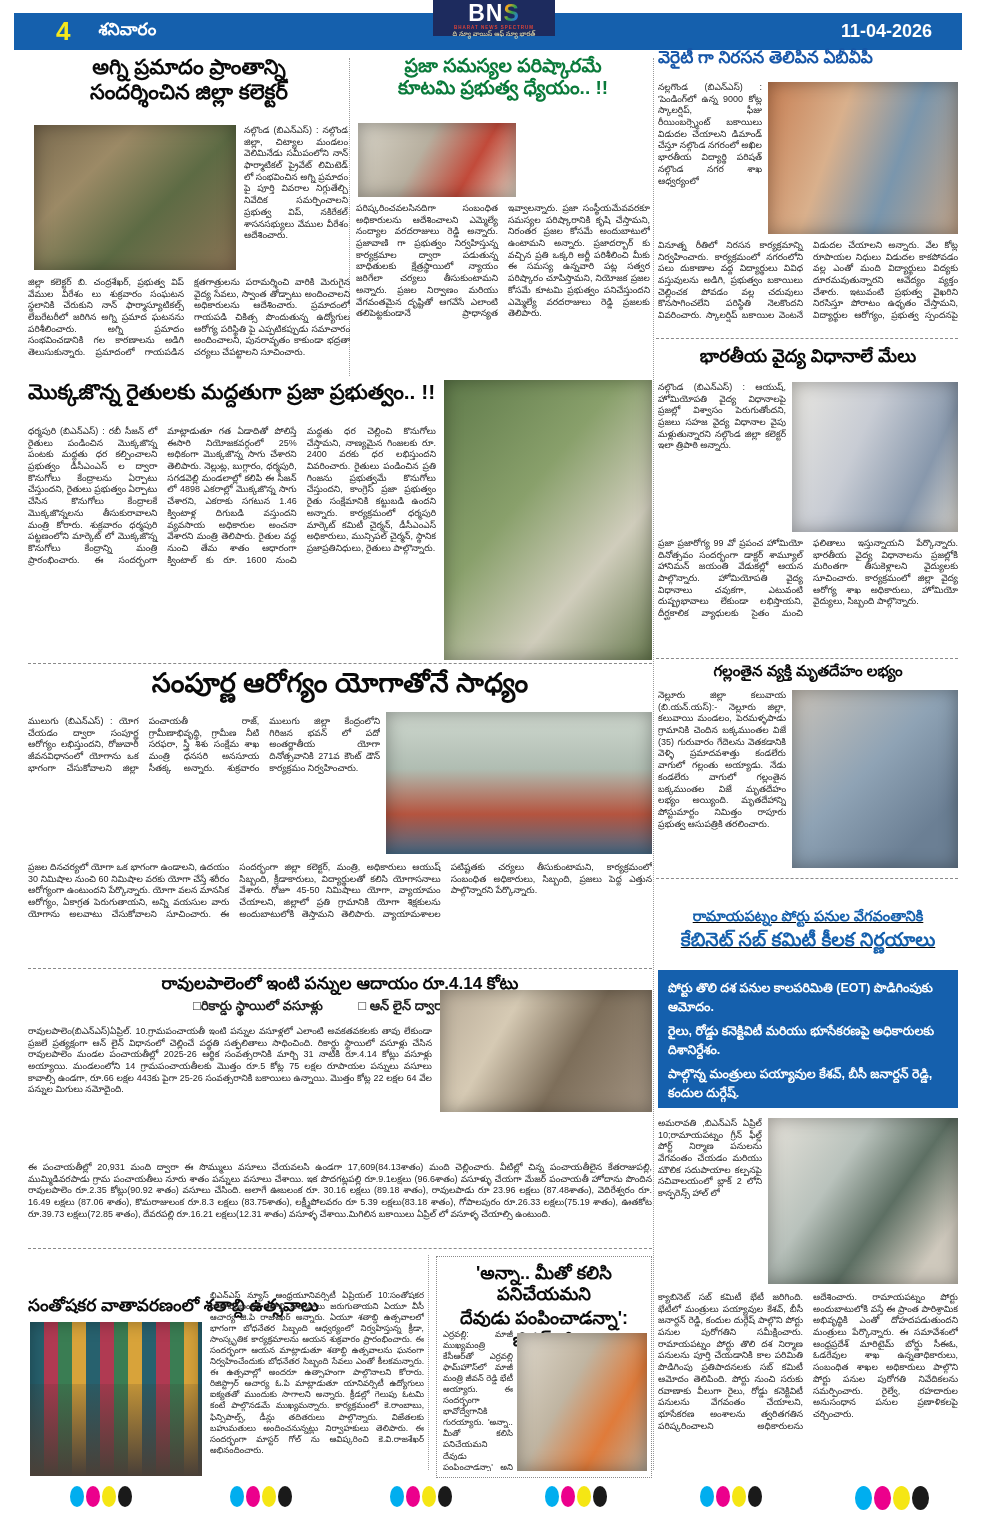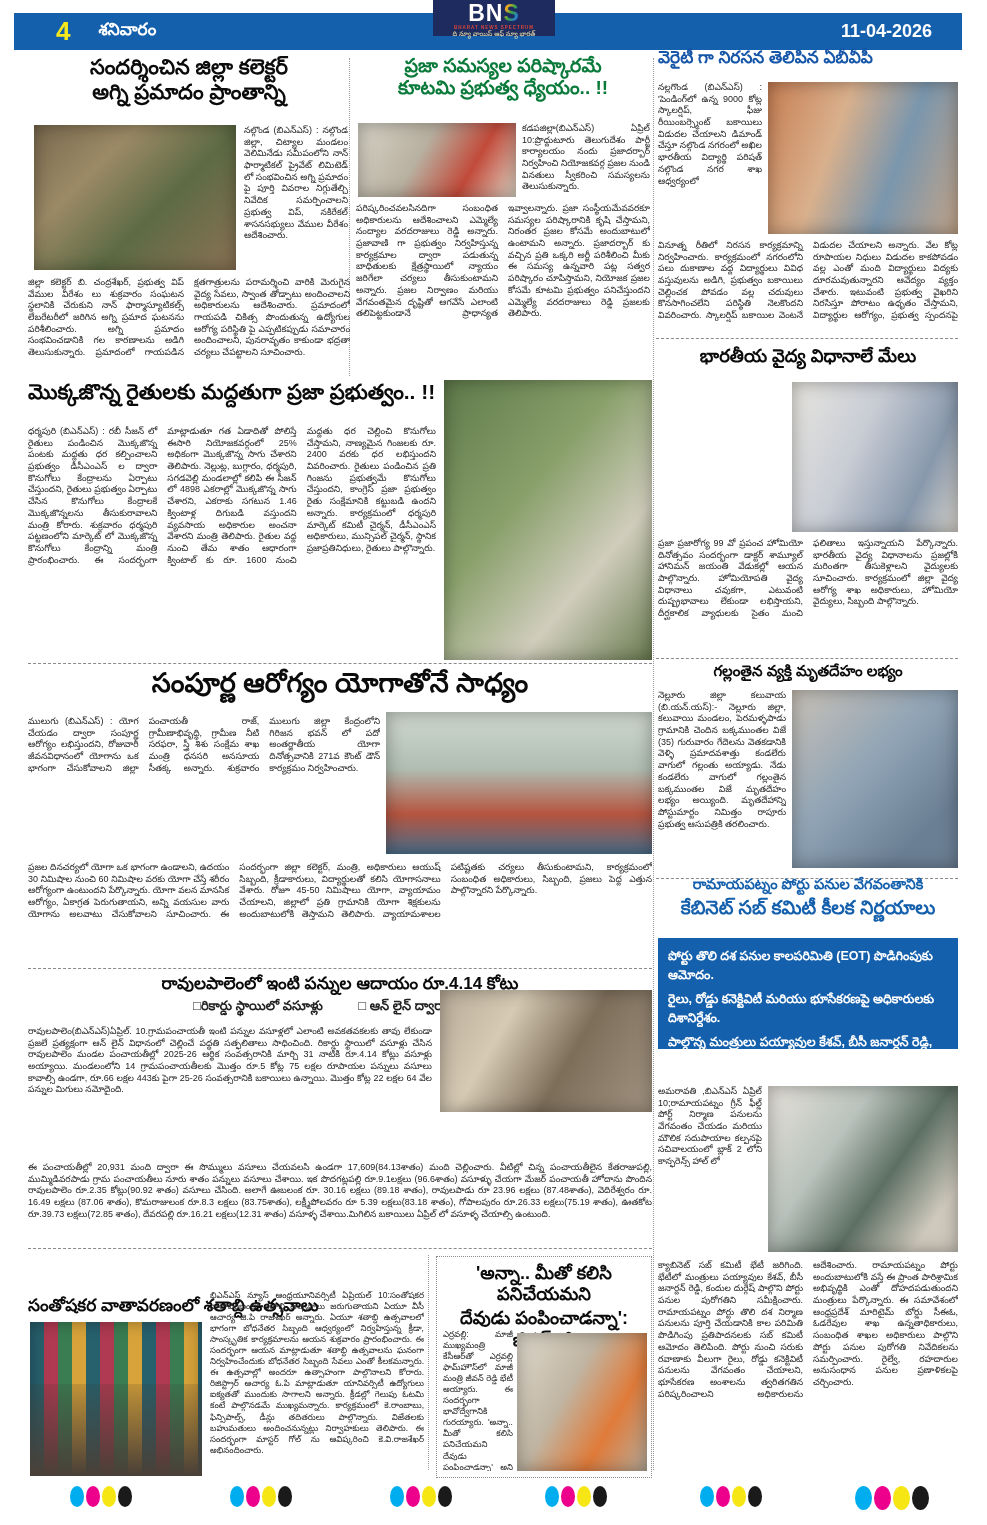--- a/index.html
+++ b/index.html
@@ -77,47 +77,47 @@
   <div class="sep-h" style="left:656px; top:338px; width:302px;"></div>
   <div class="sep-h" style="left:656px; top:658px; width:302px;"></div>
   <div class="sep-h" style="left:656px; top:878px; width:302px;"></div>
   <div class="sep-h" style="left:28px; top:663px; width:624px;"></div>
   <div class="sep-h" style="left:28px; top:968px; width:624px;"></div>
   <div class="sep-h" style="left:28px; top:1248px; width:624px;"></div>
   <div class="sep-v" style="left:428px; top:1255px; height:215px;"></div>
 
   <article class="article" style="left:28px; top:55px; width:322px; height:320px;">
     <h2 class="hl" style="font-size:21px;">
+      <span style="display:block;">అగ్ని ప్రమాదం ప్రాంతాన్ని</span>
       <span style="display:block;">సందర్శించిన జిల్లా కలెక్టర్</span>
-      <span style="display:block;">అగ్ని ప్రమాదం ప్రాంతాన్ని</span>
     </h2>
     <div class="photo ph-crowd" style="left:6px; top:70px; width:202px; height:145px;"></div>
     <div class="body-text" style="position:absolute; left:216px; top:70px; width:104px; height:145px;">నల్గొండ (బిఎన్ఎస్) : నల్గొండ జిల్లా, చిట్యాల మండలం వెలిమినేడు సమీపంలోని నాన్ ఫార్మాటికల్ ప్రైవేట్ లిమిటెడ్ లో సంభవించిన అగ్ని ప్రమాదం పై పూర్తి వివరాల నిగ్గుతేల్చి నివేదిక సమర్పించాలని ప్రభుత్వ విప్, నకిరేకల్ శాసనసభ్యులు వేముల వీరేశం ఆదేశించారు.</div>
     <div class="body-text cols-2" style="position:absolute; left:0; top:222px; width:322px; height:96px;">జిల్లా కలెక్టర్ బి. చంద్రశేఖర్, ప్రభుత్వ విప్ వేముల వీరేశం లు శుక్రవారం సంఘటన స్థలానికి చేరుకుని నాన్ ఫార్మాస్యూటికల్స్ లేబరేటరీలో జరిగిన అగ్ని ప్రమాద ఘటనను పరిశీలించారు. అగ్ని ప్రమాదం సంభవించడానికి గల కారణాలను అడిగి తెలుసుకున్నారు. ప్రమాదంలో గాయపడిన క్షతగాత్రులను పరామర్శించి వారికి మెరుగైన వైద్య సేవలు, స్వాంత తోడ్పాటు అందించాలని అధికారులను ఆదేశించారు. ప్రమాదంలో గాయపడి చికిత్స పొందుతున్న ఉద్యోగుల ఆరోగ్య పరిస్థితి పై ఎప్పటికప్పుడు సమాచారం అందించాలని, పునరావృతం కాకుండా భద్రతా చర్యలు చేపట్టాలని సూచించారు.</div>
   </article>
 
   <article class="article" style="left:356px; top:55px; width:294px; height:320px;">
     <h2 class="hl" style="font-size:19px; color:#0a7a3a;">
       <span style="display:block;">ప్రజా సమస్యల పరిష్కారమే</span>
       <span style="display:block;">కూటమి ప్రభుత్వ ధ్యేయం.. !!</span>
     </h2>
     <div class="photo ph-meeting" style="left:2px; top:68px; width:158px; height:74px;"></div>
-    <div class="body-text" style="position:absolute; left:166px; top:68px; width:128px; height:74px;">కడపజిల్లా(బిఎన్ఎస్) ఏప్రిల్ 10:ప్రొద్దుటూరు తెలుగుదేశం పార్టీ కార్యాలయం నందు ప్రజాదర్బార్ నిర్వహించి నియోజకవర్గ ప్రజల నుండి వినతులు స్వీకరించి సమస్యలను తెలుసుకున్నారు.</div>
     <div class="body-text cols-2" style="position:absolute; left:0; top:148px; width:294px; height:170px;">పరిష్కరించవలసినదిగా సంబంధిత అధికారులను ఆదేశించాలని ఎమ్మెల్యే నంద్యాల వరదరాజులు రెడ్డి అన్నారు. ప్రజావాణి గా ప్రభుత్వం నిర్వహిస్తున్న కార్యక్రమాల ద్వారా పడుతున్న బాధితులకు క్షేత్రస్థాయిలో న్యాయం జరిగేలా చర్యలు తీసుకుంటామని అన్నారు. ప్రజల నిర్వాణం మరియు వేగవంతమైన దృష్టితో ఆగవేసే ఎలాంటి తలిపెట్టకుండానే ప్రాధాన్యత ఇవ్వాలన్నారు. ప్రజా సంస్థీయమేవవరకూ సమస్యల పరిష్కారానికి కృషి చేస్తామని, నిరంతర ప్రజల కోసమే అందుబాటులో ఉంటామని అన్నారు. ప్రజాదర్బార్ కు వచ్చిన ప్రతి ఒక్కరి అర్జీ పరిశీలించి మీకు ఈ సమస్య ఉన్నవారి పట్ల సత్వర పరిష్కారం చూపిస్తామని, నియోజక ప్రజల కోసమే కూటమి ప్రభుత్వం పనిచేస్తుందని ఎమ్మెల్యే వరదరాజులు రెడ్డి ప్రజలకు తెలిపారు.</div>
   </article>
 
   <article class="article" style="left:658px; top:48px; width:300px; height:288px;">
     <h2 class="hl" style="font-size:17px; color:#1656a8; text-align:left;">వెరైటీ గా నిరసన తెలిపిన ఏబీవీపీ</h2>
     <div class="body-text" style="position:absolute; left:0; top:34px; width:104px; height:152px;">నల్లగొండ (బిఎన్ఎస్) : 'పెండింగ్‌లో ఉన్న 9000 కోట్ల స్కాలర్షిప్, ఫీజు రీయింబర్స్మెంట్ బకాయిలు విడుదల చేయాలని డిమాండ్ చేస్తూ నల్గొండ నగరంలో అఖిల భారతీయ విద్యార్థి పరిషత్ నల్గొండ నగర శాఖ ఆధ్వర్యంలో</div>
     <div class="photo ph-shop" style="left:110px; top:34px; width:190px; height:152px;"></div>
     <div class="body-text cols-2" style="position:absolute; left:0; top:192px; width:300px; height:92px;">వినూత్న రీతిలో నిరసన కార్యక్రమాన్ని నిర్వహించారు. కార్యక్రమంలో నగరంలోని పలు దుకాణాల వద్ద విద్యార్థులు వివిధ వస్తువులను అడిగి, ప్రభుత్వం బకాయిలు చెల్లించక పోవడం వల్ల చదువులు కొనసాగించలేని పరిస్థితి నెలకొందని వివరించారు. స్కాలర్షిప్ బకాయిల వెంటనే విడుదల చేయాలని అన్నారు. వేల కోట్ల రూపాయల నిధులు విడుదల కాకపోవడం వల్ల ఎంతో మంది విద్యార్థులు విద్యకు దూరమవుతున్నారని ఆవేద్యం వ్యక్తం చేశారు. ఇటువంటి ప్రభుత్వ వైఖరిని నిరసిస్తూ పోరాటం ఉధృతం చేస్తామని, విద్యార్థుల ఆరోగ్యం, ప్రభుత్వ స్పందనపై పోరాడతామని ఏబీవీపీ నగర కార్యకర్తలు హెచ్చరించారు.</div>
   </article>
 
   <article class="article" style="left:658px; top:346px; width:300px; height:308px;">
     <h2 class="hl" style="font-size:18px;">భారతీయ వైద్య విధానాలే మేలు</h2>
+    <div class="body-text" style="position:absolute; left:0; top:36px; width:128px; height:150px;">నల్గొండ (బిఎన్ఎస్) : ఆయుష్, హోమియోపతి వైద్య విధానాలపై ప్రజల్లో విశ్వాసం పెరుగుతోందని, ప్రజలు సహజ వైద్య విధానాల వైపు మళ్లుతున్నారని నల్గొండ జిల్లా కలెక్టర్ ఇలా త్రిపాఠి అన్నారు.</div>
     <div class="photo ph-hospital" style="left:134px; top:36px; width:166px; height:150px;"></div>
     <div class="body-text cols-2" style="position:absolute; left:0; top:192px; width:300px; height:108px;">ప్రజా ప్రజారోగ్య 99 వో ప్రపంచ హోమియో దినోత్సవం సందర్భంగా డాక్టర్ శామ్యూల్ హానిమన్ జయంతి వేడుకల్లో ఆయన పాల్గొన్నారు. హోమియోపతి వైద్య విధానాలు చవుకగా, ఎటువంటి దుష్ప్రభావాలు లేకుండా లభిస్తాయని, దీర్ఘకాలిక వ్యాధులకు సైతం మంచి ఫలితాలు ఇస్తున్నాయని పేర్కొన్నారు. భారతీయ వైద్య విధానాలను ప్రజల్లోకి మరింతగా తీసుకెళ్లాలని వైద్యులకు సూచించారు. కార్యక్రమంలో జిల్లా వైద్య ఆరోగ్య శాఖ అధికారులు, హోమియో వైద్యులు, సిబ్బంది పాల్గొన్నారు.</div>
   </article>
 
   <article class="article" style="left:28px; top:380px; width:624px; height:282px;">
     <h2 class="hl" style="font-size:21px; width:410px; text-align:left;">మొక్కజొన్న రైతులకు మద్దతుగా ప్రజా ప్రభుత్వం.. !!</h2>
     <div class="photo ph-ribbon" style="left:416px; top:0px; width:208px; height:280px;"></div>
     <div class="body-text cols-3" style="position:absolute; left:0; top:46px; width:408px; height:232px;">ధర్మపురి (బిఎన్ఎస్) : రబీ సీజన్ లో రైతులు పండించిన మొక్కజొన్న పంటకు మద్దతు ధర కల్పించాలని ప్రభుత్వం డీసీఎంఎస్ ల ద్వారా కొనుగోలు కేంద్రాలను ఏర్పాటు చేస్తుందని, రైతులు ప్రభుత్వం ఏర్పాటు చేసిన కొనుగోలు కేంద్రాలకే మొక్కజొన్నలను తీసుకురావాలని మంత్రి కోరారు. శుక్రవారం ధర్మపురి పట్టణంలోని మార్కెట్ లో మొక్కజొన్న కొనుగోలు కేంద్రాన్ని మంత్రి ప్రారంభించారు. ఈ సందర్భంగా మాట్లాడుతూ గత ఏడాదితో పోలిస్తే ఈసారి నియోజకవర్గంలో 25% అధికంగా మొక్కజొన్న సాగు చేశారని తెలిపారు. నెల్లుట్ల, బుగ్గారం, ధర్మపురి, సగడవెల్లి మండలాల్లో కలిపి ఈ సీజన్ లో 4898 ఎకరాల్లో మొక్కజొన్న సాగు చేశారని, ఎకరాకు సగటున 1.46 క్వింటాళ్ల దిగుబడి వస్తుందని వ్యవసాయ అధికారుల అంచనా వేశారని మంత్రి తెలిపారు. రైతుల వద్ద నుంచి తేమ శాతం ఆధారంగా క్వింటాల్ కు రూ. 1600 నుంచి మద్దతు ధర చెల్లించి కొనుగోలు చేస్తామని, నాణ్యమైన గింజలకు రూ. 2400 వరకు ధర లభిస్తుందని వివరించారు. రైతులు పండించిన ప్రతి గింజను ప్రభుత్వమే కొనుగోలు చేస్తుందని, కాంగ్రెస్ ప్రజా ప్రభుత్వం రైతు సంక్షేమానికి కట్టుబడి ఉందని అన్నారు. కార్యక్రమంలో ధర్మపురి మార్కెట్ కమిటీ చైర్మన్, డీసీఎంఎస్ అధికారులు, మున్సిపల్ చైర్మన్, స్థానిక ప్రజాప్రతినిధులు, రైతులు పాల్గొన్నారు.</div>
   </article>
 
@@ -127,24 +127,24 @@
     <div class="photo ph-yoga" style="left:358px; top:44px; width:266px; height:142px;"></div>
     <div class="body-text cols-3" style="position:absolute; left:0; top:194px; width:624px; height:102px;">ప్రజల దినచర్యలో యోగా ఒక భాగంగా ఉండాలని, ఉదయం 30 నిమిషాల నుంచి 60 నిమిషాల వరకు యోగా చేస్తే శరీరం ఆరోగ్యంగా ఉంటుందని పేర్కొన్నారు. యోగా వలన మానసిక ఆరోగ్యం, ఏకాగ్రత పెరుగుతాయని, అన్ని వయసుల వారు యోగాను అలవాటు చేసుకోవాలని సూచించారు. ఈ సందర్భంగా జిల్లా కలెక్టర్, మంత్రి, అధికారులు ఆయుష్ సిబ్బంది, క్రీడాకారులు, విద్యార్థులతో కలిసి యోగాసనాలు వేశారు. రోజూ 45-50 నిమిషాలు యోగా, వ్యాయామం చేయాలని, జిల్లాలో ప్రతి గ్రామానికి యోగా శిక్షకులను అందుబాటులోకి తెస్తామని తెలిపారు. వ్యాయామశాలల పటిష్టతకు చర్యలు తీసుకుంటామని, కార్యక్రమంలో సంబంధిత అధికారులు, సిబ్బంది, ప్రజలు పెద్ద ఎత్తున పాల్గొన్నారని పేర్కొన్నారు.</div>
   </article>
 
   <article class="article" style="left:658px; top:662px; width:300px; height:212px;">
     <h2 class="hl" style="font-size:15px;">గల్లంతైన వ్యక్తి మృతదేహం లభ్యం</h2>
     <div class="body-text" style="position:absolute; left:0; top:28px; width:128px; height:180px;">నెల్లూరు జిల్లా కలువాయ (బి.యన్.యస్):- నెల్లూరు జిల్లా, కలువాయి మండలం, పెరమళ్ళపాడు గ్రామానికి చెందిన బక్కముంతల విజే (35) గురువారం గేదెలను వెతకడానికి వెళ్ళి ప్రమాదవశాత్తు కండలేరు వాగులో గల్లంతు అయ్యాడు. నేడు కండలేరు వాగులో గల్లంతైన బక్కముంతల విజే మృతదేహం లభ్యం అయ్యింది. మృతదేహాన్ని పోస్టుమార్టం నిమిత్తం రాపూరు ప్రభుత్వ ఆసుపత్రికి తరలించారు.</div>
     <div class="photo ph-portrait" style="left:134px; top:28px; width:166px; height:178px;"></div>
   </article>
 
-  <article class="article" style="left:658px; top:876px; width:300px; height:582px;">
+  <article class="article" style="left:658px; top:908px; width:300px; height:582px;text-decoration:underline;">
     <h3 class="hl" style="font-size:14.5px; color:#1560ad;">రామాయపట్నం పోర్టు పనుల వేగవంతానికి</h3>
     <h2 class="hl" style="font-size:19px; color:#1560ad; margin-top:4px;">కేబినెట్ సబ్ కమిటీ కీలక నిర్ణయాలు</h2>
-    <div class="blue-box" style="position:absolute; left:0; top:62px; width:300px; height:111px;">
+    <div class="blue-box" style="position:absolute; left:0; top:62px; width:300px; height:138px;">
       <p>పోర్టు తొలి దశ పనుల కాలపరిమితి (EOT) పొడిగింపుకు ఆమోదం.</p>
       <p>రైలు, రోడ్డు కనెక్టివిటీ మరియు భూసేకరణపై అధికారులకు దిశానిర్దేశం.</p>
       <p>పాల్గొన్న మంత్రులు పయ్యావుల కేశవ్, బీసీ జనార్దన్ రెడ్డి, కందుల దుర్గేష్.</p>
     </div>
     <div class="body-text" style="position:absolute; left:0; top:210px; width:104px; height:166px;">అమరావతి ,బిఎన్ఎస్ ఏప్రిల్ 10;రామాయపట్నం గ్రీన్ ఫీల్డ్ పోర్ట్ నిర్మాణ పనులను వేగవంతం చేయడం మరియు మౌలిక సదుపాయాల కల్పనపై సచివాలయంలో బ్లాక్ 2 లోని కాన్ఫరెన్స్ హాల్ లో</div>
     <div class="photo ph-office" style="left:110px; top:210px; width:190px; height:166px;"></div>
     <div class="body-text cols-2" style="position:absolute; left:0; top:384px; width:300px; height:196px;">క్యాబినెట్ సబ్ కమిటీ భేటీ జరిగింది. భేటీలో మంత్రులు పయ్యావుల కేశవ్, బీసీ జనార్దన్ రెడ్డి, కందుల దుర్గేష్ పాల్గొని పోర్టు పనుల పురోగతిని సమీక్షించారు. రామాయపట్నం పోర్టు తొలి దశ నిర్మాణ పనులను పూర్తి చేయడానికి కాల పరిమితి పొడిగింపు ప్రతిపాదనలకు సబ్ కమిటీ ఆమోదం తెలిపింది. పోర్టు నుంచి సరుకు రవాణాకు వీలుగా రైలు, రోడ్డు కనెక్టివిటీ పనులను వేగవంతం చేయాలని, భూసేకరణ అంశాలను త్వరితగతిన పరిష్కరించాలని అధికారులను ఆదేశించారు. రామాయపట్నం పోర్టు అందుబాటులోకి వస్తే ఈ ప్రాంత పారిశ్రామిక అభివృద్ధికి ఎంతో దోహదపడుతుందని మంత్రులు పేర్కొన్నారు. ఈ సమావేశంలో ఆంధ్రప్రదేశ్ మారిటైమ్ బోర్డు సీఈఓ, ఓడరేవుల శాఖ ఉన్నతాధికారులు, సంబంధిత శాఖల అధికారులు పాల్గొని పోర్టు పనుల పురోగతి నివేదికలను సమర్పించారు. రైల్వే, రహదారుల అనుసంధాన పనుల ప్రణాళికలపై చర్చించారు.</div>
   </article>
 
   <article class="article" style="left:28px; top:974px; width:624px; height:272px;">

